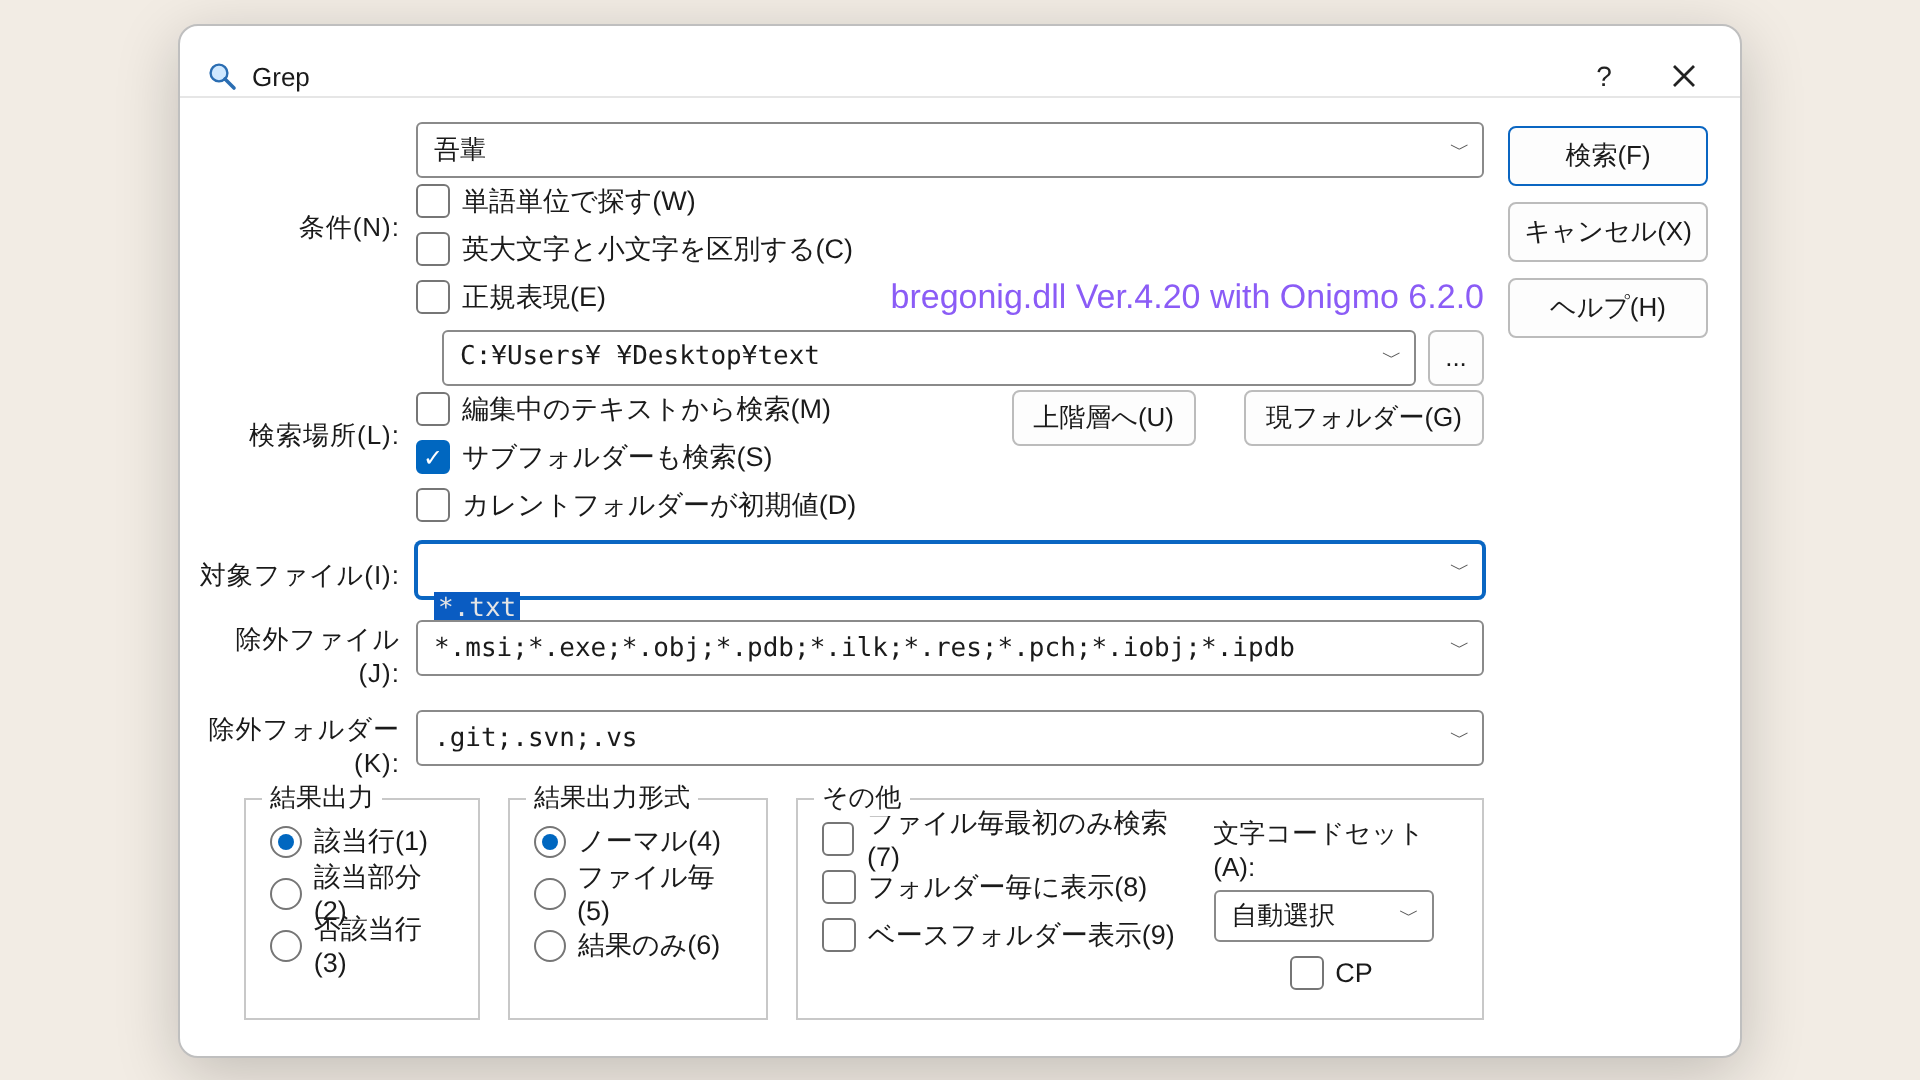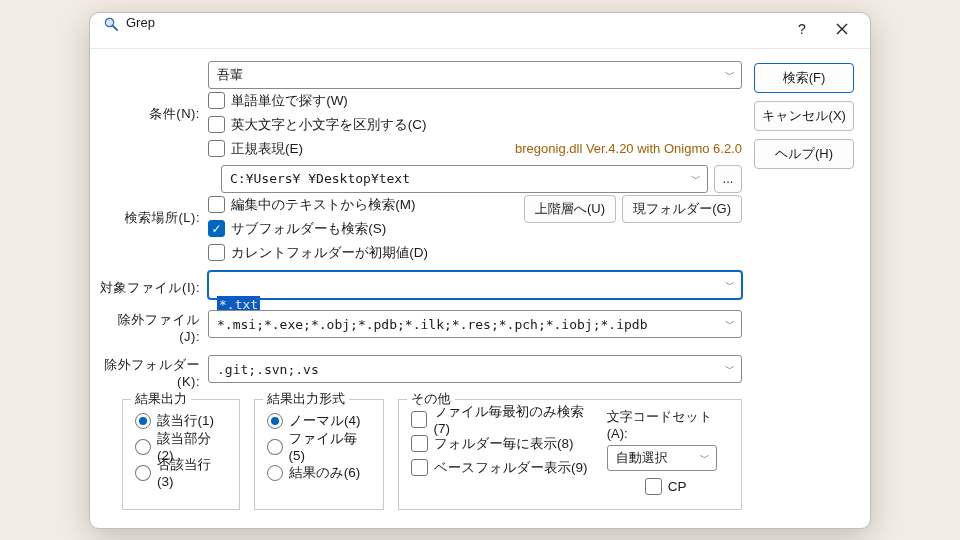--- a/index.html
+++ b/index.html
@@ -18,22 +18,23 @@
   }
   .dialog {
     width: 782px;
     background: #fff;
     border: 1px solid #bfbfbf;
     border-radius: 10px;
     box-shadow: 0 8px 32px rgba(0,0,0,.20);
   }
   .titlebar {
     display: flex;
+    align-items: center;
     height: 36px;
-    padding: 2px 8px 0 12px;
+    padding: 16px 8px 0 12px;
     border-bottom: 1px solid #e6e6e6;
   }
   .titlebar .app-icon {
     width: 18px; height: 18px; margin-right: 6px;
     display:flex;align-items:center;justify-content:center;
   }
   .titlebar .title { flex: 1; font-size: 13px; }
   .titlebar .winbtn {
     width: 40px; height: 28px;
     display: flex; align-items: center; justify-content: center;
@@ -148,21 +149,21 @@
     width:16px;height:16px;border:1px solid #767676;border-radius:50%;
     display:flex;align-items:center;justify-content:center;
   }
   .radio .inner { width:8px;height:8px;border-radius:50%;background:#0067c0; }
   .small-combo {
     border:1px solid #8a8a8a; border-radius:3px; height:26px;
     display:flex;align-items:center; padding: 0 20px 0 8px;
     position:relative; width:110px; background:#fff;
   }
   .small-combo .chev{position:absolute;right:6px;font-size:10px;color:#555;}
-  .status-version{font-size:13px;color:#a16207;}
+  .status-version{font-size:17px;color:#8b5cf6;}
 </style>
 </head>
 <body>
 
 <div class="dialog">
 
   <div class="titlebar">
     <span class="app-icon">
       <svg width="16" height="16" viewBox="0 0 16 16">
         <circle cx="6.5" cy="6.5" r="4.2" fill="#cfe8ff" stroke="#2a6db2" stroke-width="1.2"></circle>
@@ -223,21 +224,21 @@
               </div>
               <div class="checkline">
                 <span class="chk checked">✓</span>
                 <span>サブフォルダーも検索(S)</span>
               </div>
               <div class="checkline">
                 <span class="chk"></span>
                 <span>カレントフォルダーが初期値(D)</span>
               </div>
             </div>
-            <div style="display:flex;gap:6px;padding-top:2px;">
+            <div style="display:flex;gap:24px;padding-top:2px;">
               <div class="subbtn">上階層へ(U)</div>
               <div class="subbtn">現フォルダー(G)</div>
             </div>
           </div>
         </div>
       </div>
 
       <div class="row" style="margin-top:6px;">
         <div class="label">対象ファイル(I):</div>
         <div class="field-col">

